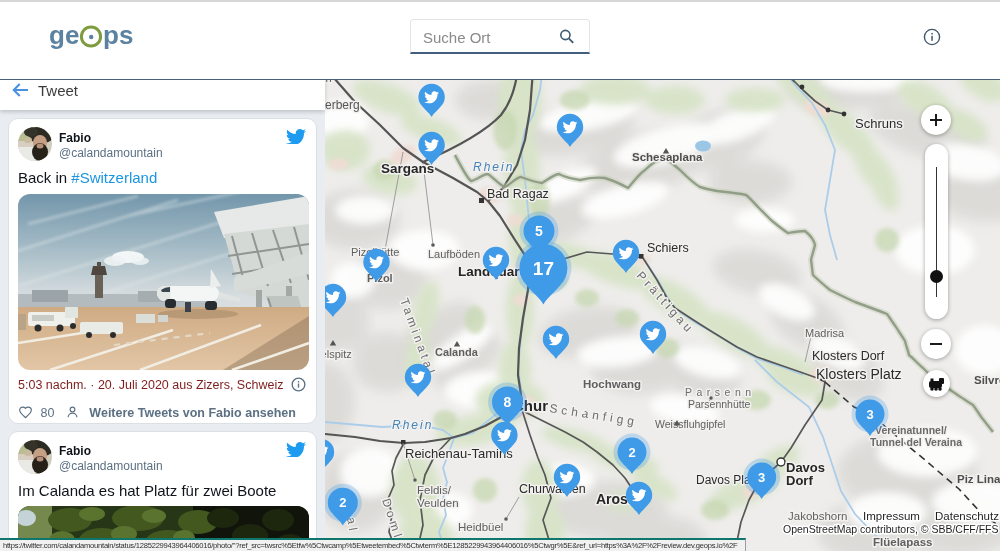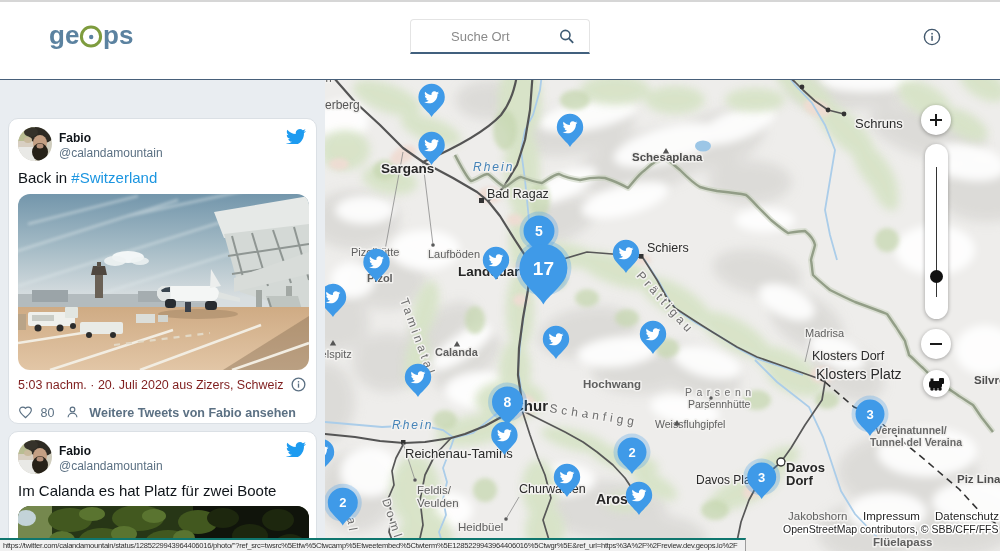--- a/index.html
+++ b/index.html
@@ -2,21 +2,21 @@
 <html><head>
 <meta charset="utf-8">
 <style>
   * { margin:0; padding:0; box-sizing:border-box; }
   html,body { width:1000px; height:551px; overflow:hidden; font-family:"Liberation Sans", sans-serif; background:#fff; }
   #page { position:relative; width:1000px; height:551px; }
   
   #header { position:absolute; left:0; top:0; width:1000px; height:80px; background:#fff; border-top:2px solid #d6d6d6; border-bottom:1px solid #48607a; z-index:30; }
   #logo { position:absolute; left:50px; top:21px; }
   #search { position:absolute; left:410px; top:17px; width:180px; height:35px; border:1px solid #e4e4e4; border-bottom:2px solid #41607e; border-radius:4px 4px 0 0; }
-  #search .ph { position:absolute; left:12px; top:9px; font-size:13px; color:#8a8a8a;margin-left:28px; }
+  #search .ph { position:absolute; left:12px; top:9px; font-size:15px; color:#8a8a8a; }
   #search svg { position:absolute; right:12px; top:7px; }
   #info { position:absolute; left:923px; top:26px; }
   
   #sidebar { position:absolute; left:0; top:70px; width:325px; height:481px; background:#e9edf1; z-index:20; }
   #tweetbar { position:absolute; left:0; top:0; width:325px; height:40px; background:#fff; box-shadow:0 2px 4px rgba(0,0,0,.18); z-index:5; }
   #tweetbar .arrow { position:absolute; left:12px; top:12px; }
   #tweetbar .ttl { position:absolute; left:38px; top:12px; font-size:15px; color:#3c3c3c; }
   .card { position:absolute; left:8px; width:309px; background:#fff; border:1px solid #dbe0e5; border-radius:10px;padding-left:28px; }
   .avatar { position:absolute; left:9px; top:8px; width:34px; height:34px; border-radius:50%; overflow:hidden; }
   .nm { position:absolute; left:50px; top:12px; font-size:12px; font-weight:bold; color:#0f1419; }
@@ -415,20 +415,26 @@
     <div id="info">
       <svg width="18" height="18" viewBox="0 0 18 18">
           <circle cx="9" cy="9" r="7.6" fill="none" stroke="#42586d" stroke-width="1.4"></circle>
           <rect x="8.3" y="7.8" width="1.5" height="5" fill="#42586d"></rect>
           <rect x="8.3" y="4.9" width="1.5" height="1.6" fill="#42586d"></rect>
         </svg>
     </div>
   </div>
 
   <div id="sidebar">
+    <div id="tweetbar">
+      <svg class="arrow" width="17" height="16" viewBox="0 0 17 16">
+          <path d="M16 7H4.2l4.3-4.3L7 1.2 0.3 8 7 14.8l1.5-1.5L4.2 9H16z" fill="#4a90e2"></path>
+        </svg>
+      <span class="ttl">Tweet</span>
+    </div>
 
     <div class="card" id="card1" style="top:48px; height:306px;">
       <div class="avatar"><svg width="34" height="34" viewBox="0 0 34 34">
             <rect width="34" height="34" fill="#cfccbd"></rect>
             <rect x="0" y="0" width="18" height="16" fill="#b9bd92"></rect>
             <rect x="0" y="14" width="16" height="10" fill="#d8cfc2"></rect>
             <rect x="0" y="20" width="17" height="14" fill="#e9e9e6"></rect>
             <ellipse cx="23" cy="8" rx="12" ry="9" fill="#2d2a23"></ellipse>
             <ellipse cx="13" cy="5" rx="7" ry="5" fill="#35322a"></ellipse>
             <ellipse cx="22" cy="16" rx="7" ry="8" fill="#c49f83"></ellipse>

